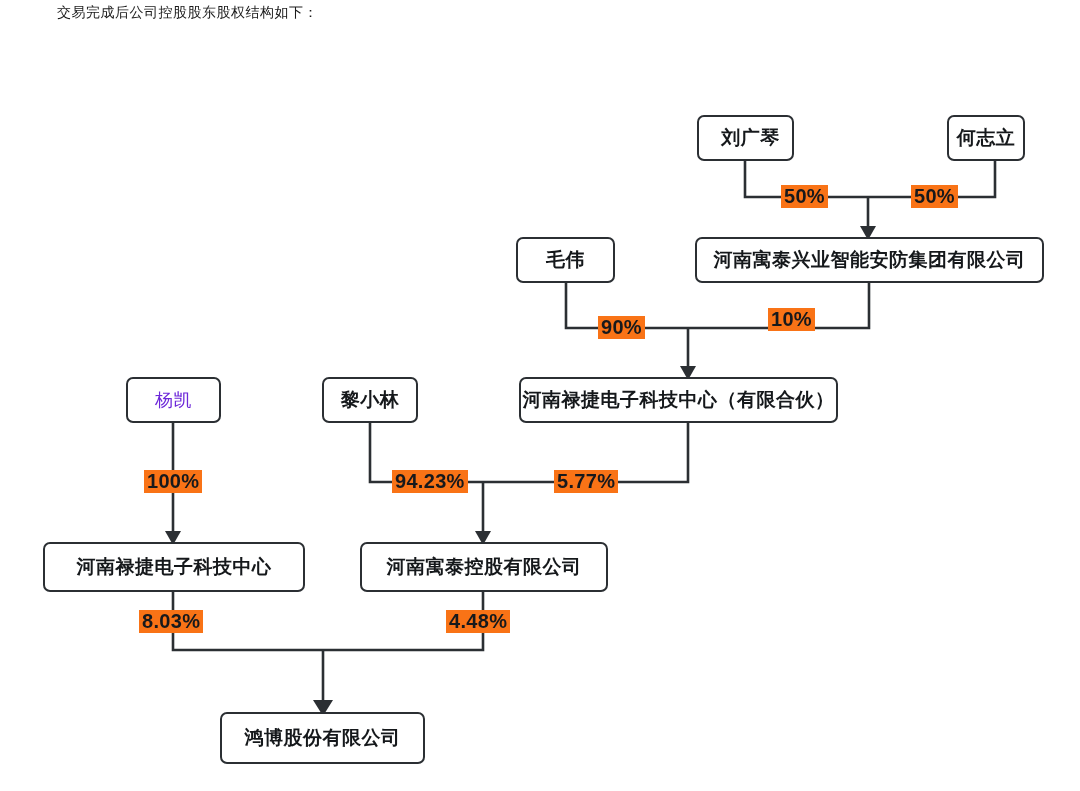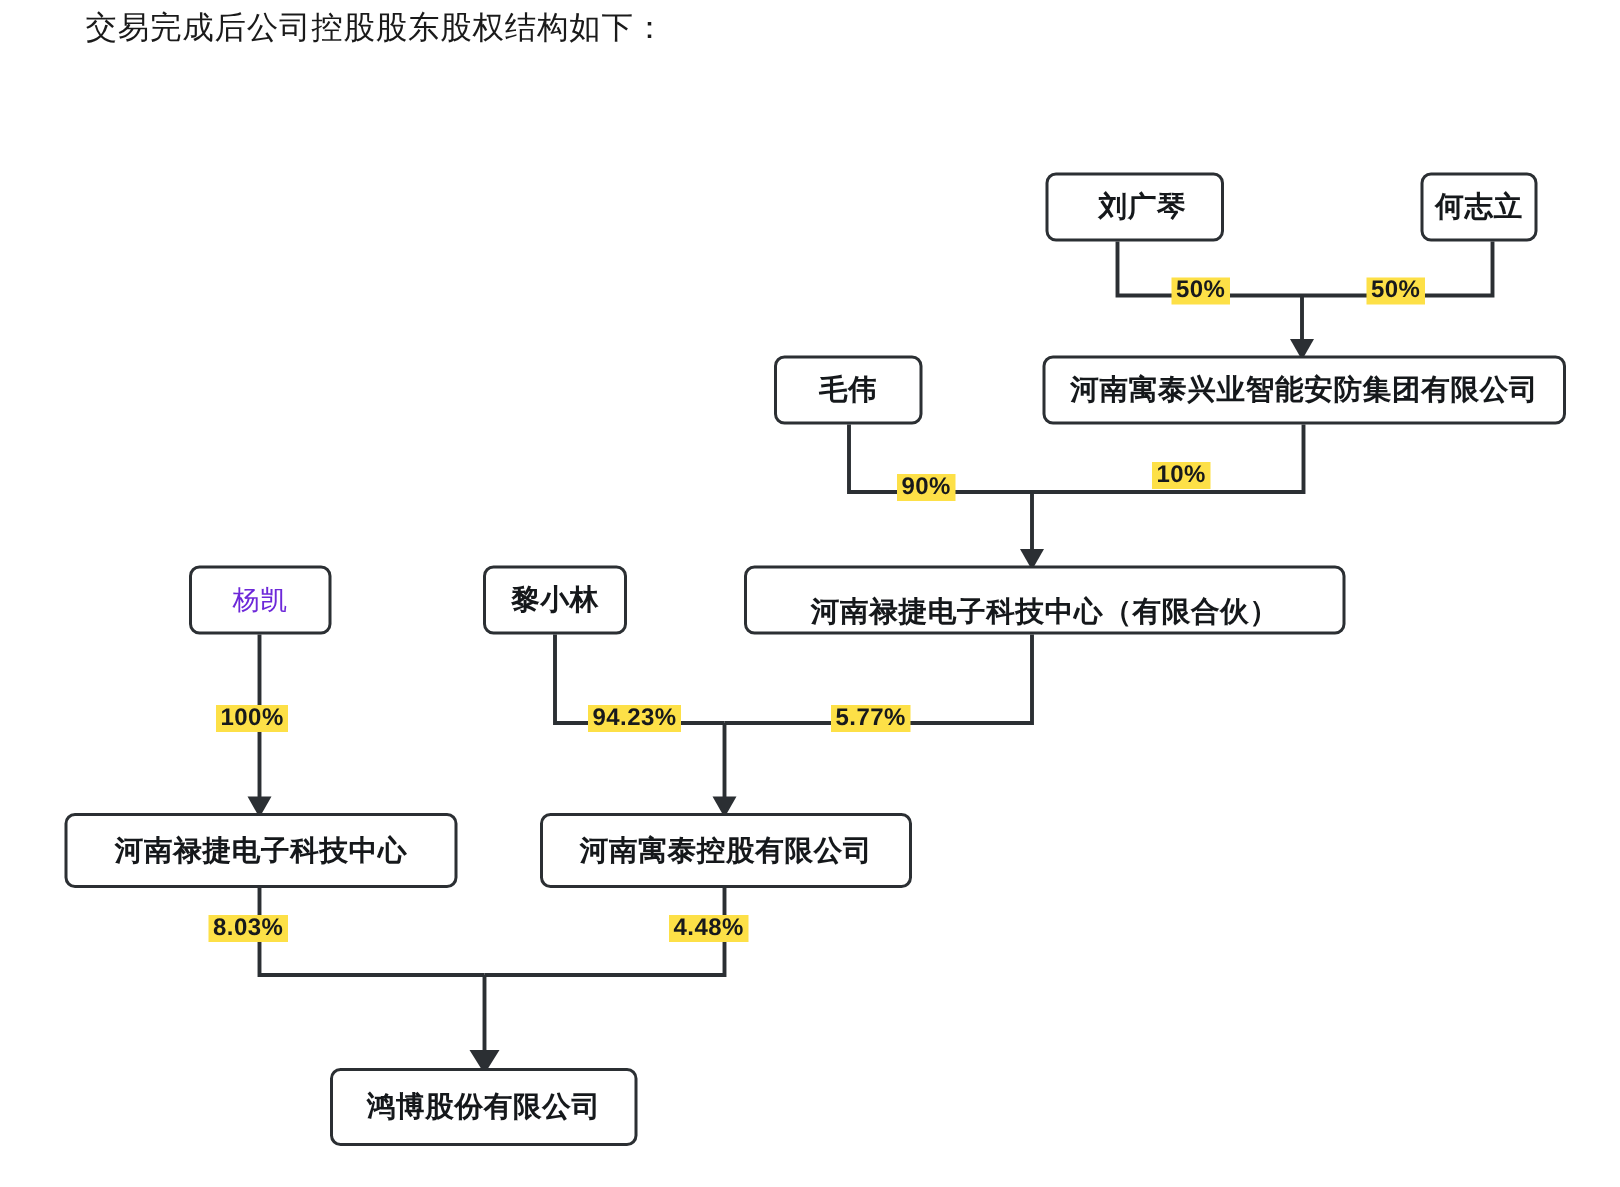--- a/index.html
+++ b/index.html
@@ -13,21 +13,21 @@
     position: relative;
     font-family: "Liberation Sans", "DejaVu Sans", sans-serif;
     overflow: hidden;
   }
 
   #page-title {
     position: absolute;
     left: 57px;
     top: 4px;
     font-family: "Liberation Serif", "DejaVu Serif", serif;
-    font-size: 21px;
+    font-size: 14px;
     color: #1a1a1a;
     letter-spacing: 0.5px;
     white-space: nowrap;
   }
 
   #diagram {
     position: absolute;
     left: 0;
     top: 0;
     width: 1080px;
@@ -53,23 +53,23 @@
   .node.light {
     font-weight: normal;
     font-family: "Liberation Serif", "DejaVu Serif", serif;
     color: #6d28d9;
     font-size: 18px;
   }
 
   .edge-label {
     position: absolute;
     font-weight: bold;
-    font-size: 16px;
+    font-size: 20px;
     color: #17191c;
-    background: #fde047;
+    background: #f97316;
     padding: 0 3px;
     white-space: nowrap;
     z-index: 4;
     letter-spacing: 0.3px;
   }
 
   svg.lines {
     position: absolute;
     left: 0;
     top: 0;
@@ -112,37 +112,37 @@
     <path d="M 688 423 L 688 482 L 483 482"></path>
     <line x1="483" y1="482" x2="483" y2="533"></line>
     <polygon points="475,531 491,531 483,545"></polygon>
 
     <path d="M 173 592 L 173 650 L 323 650"></path>
     <path d="M 483 592 L 483 650 L 323 650"></path>
     <line x1="323" y1="650" x2="323" y2="703"></line>
     <polygon points="313,700 333,700 323,716"></polygon>
   </svg>
 
-  <div class="node" style="left:697px; top:115px; width:119px; height:46px;padding-left:10px;">
+  <div class="node" style="left:697px; top:115px; width:97px; height:46px;padding-left:10px;">
     <span>刘广琴</span>
   </div>
 
   <div class="node" style="left:947px; top:115px; width:78px; height:46px;">
     <span>何志立</span>
   </div>
 
   <div class="node" style="left:695px; top:237px; width:349px; height:46px;">
     <span>河南寓泰兴业智能安防集团有限公司</span>
   </div>
 
   <div class="node" style="left:516px; top:237px; width:99px; height:46px;">
     <span>毛伟</span>
   </div>
 
-  <div class="node" style="left:496px; top:377px; width:401px; height:46px;align-items:flex-end;">
+  <div class="node" style="left:519px; top:377px; width:319px; height:46px;">
     <span>河南禄捷电子科技中心（有限合伙）</span>
   </div>
 
   <div class="node light" style="left:126px; top:377px; width:95px; height:46px;">
     <span>杨凯</span>
   </div>
 
   <div class="node" style="left:322px; top:377px; width:96px; height:46px;">
     <span>黎小林</span>
   </div>

